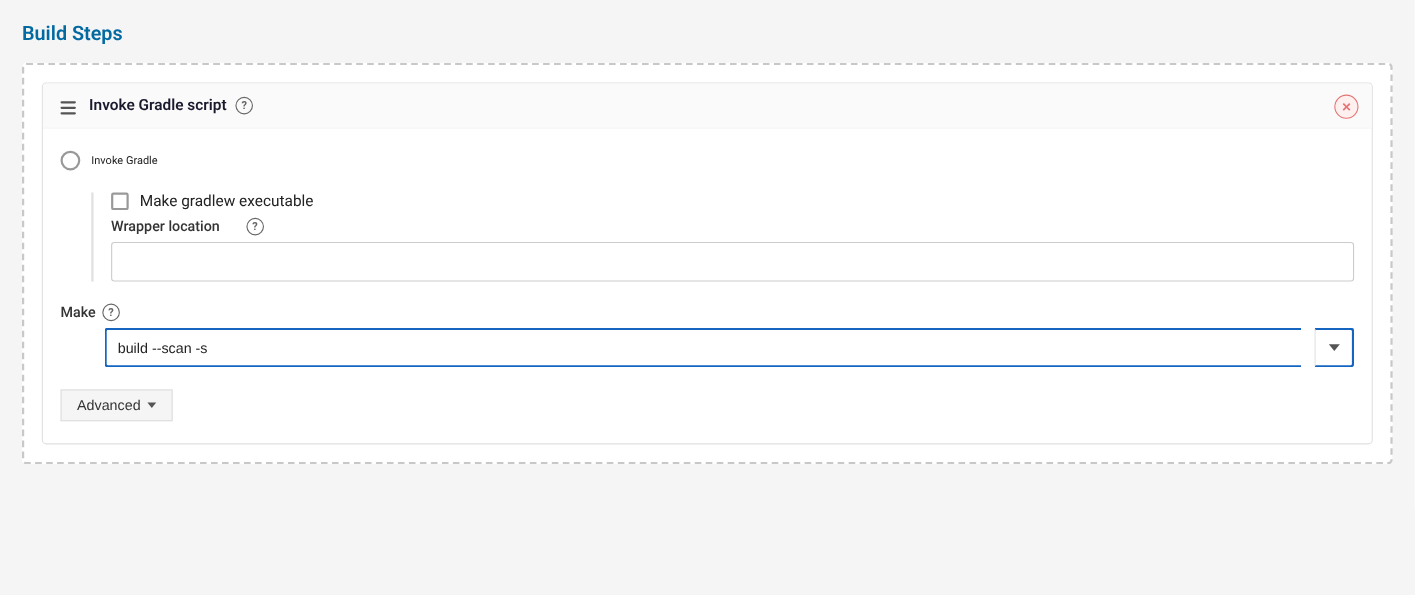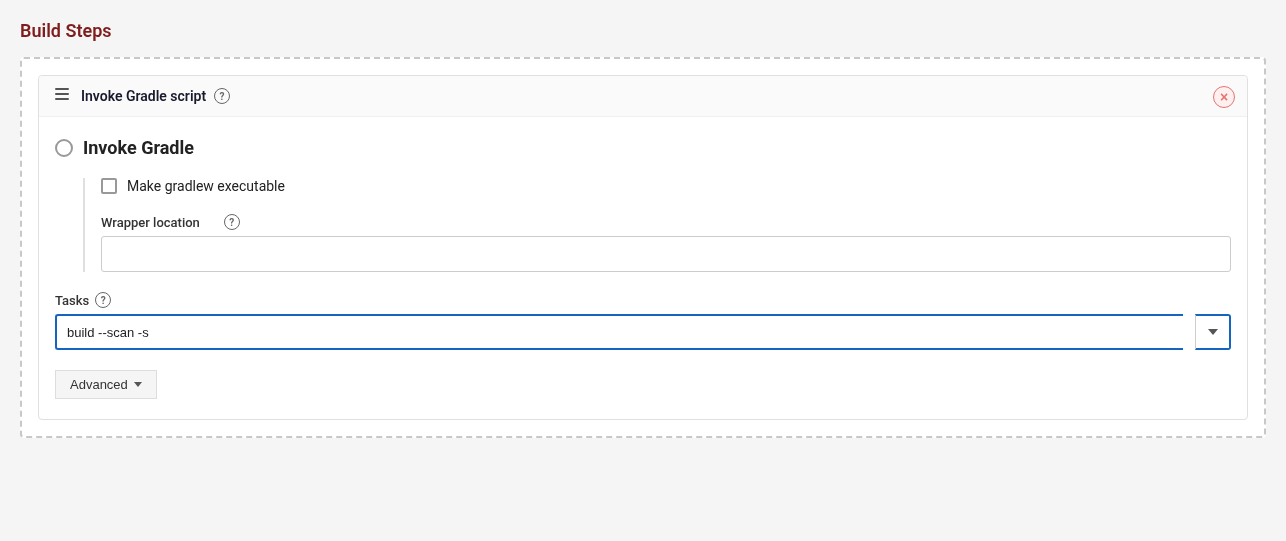--- a/index.html
+++ b/index.html
@@ -12,41 +12,41 @@
       font-family: -apple-system, BlinkMacSystemFont, 'Segoe UI', Roboto, sans-serif;
       background: #f5f5f5;
       padding: 20px;
       width: 1286px;
       min-height: 541px;
     }
 
     .page-title {
       font-size: 18px;
       font-weight: 600;
-      color: #7f1d1d;
+      color: #0369a1;
       margin-bottom: 16px;
     }
 
     .build-steps-container {
       border: 2px dashed #c8c8c8;
       border-radius: 4px;
       background: #ffffff;
       padding: 16px;
     }
 
     .step-card {
       border: 1px solid #e0e0e0;
       border-radius: 4px;
       background: #ffffff;
       position: relative;
     }
 
     .step-header {
       display: flex;
-      align-items: flex-start;
+      align-items: flex-end;
       padding: 12px 16px;
       border-bottom: 1px solid #f0f0f0;
       background: #fafafa;
       border-radius: 4px 4px 0 0;
     }
 
     .hamburger-icon {
       display: flex;
       flex-direction: column;
       gap: 3px;
@@ -142,37 +142,36 @@
       width: 6px;
       height: 6px;
       border-radius: 50%;
       background: #fff;
       top: 50%;
       left: 50%;
       transform: translate(-50%, -50%);
     }
 
     .radio-label {
-      font-size: 18px;
+      font-size: 10px;
       color: #222;
-      font-weight: bold;
     }
 
     .sub-section {
       margin-left: 28px;
       padding-left: 16px;
       border-left: 2px solid #e0e0e0;
     }
 
     .checkbox-option {
       display: flex;
       align-items: center;
       gap: 10px;
       cursor: pointer;
-      margin-bottom: 20px;
+      margin-bottom: 7px;
     }
 
     .checkbox-option input[type="checkbox"] {
       appearance: none;
       width: 16px;
       height: 16px;
       border: 2px solid #999;
       border-radius: 2px;
       cursor: pointer;
       flex-shrink: 0;
@@ -219,20 +218,21 @@
       gap: 6px;
       font-size: 13px;
       color: #333;
       margin-bottom: 6px;
       font-weight: 500;
     }
 
     .tasks-input-row {
       display: flex;
       gap: 12px;
+      margin-left: 40px;
     }
 
     .tasks-input {
       flex: 1;
       height: 36px;
       border: 2px solid #1565c0;
       border-right: none;
       border-radius: 3px 0 0 3px;
       padding: 6px 10px;
       font-size: 13px;
@@ -324,21 +324,21 @@
           <div class="field-label">
             <span>Wrapper location</span>
             <span class="help-icon">?</span>
           </div>
           <input type="text" class="text-input" value="" style="">
         </div>
       </div>
 
       <div class="tasks-section">
         <div class="tasks-label">
-          <span>Tasks</span>
+          <span>Make</span>
           <span class="help-icon">?</span>
         </div>
         <div class="tasks-input-row">
           <input type="text" class="tasks-input" value="build --scan -s" style="">
           <button class="tasks-dropdown-btn">
             <div class="chevron-down"></div>
           </button>
         </div>
       </div>
 

